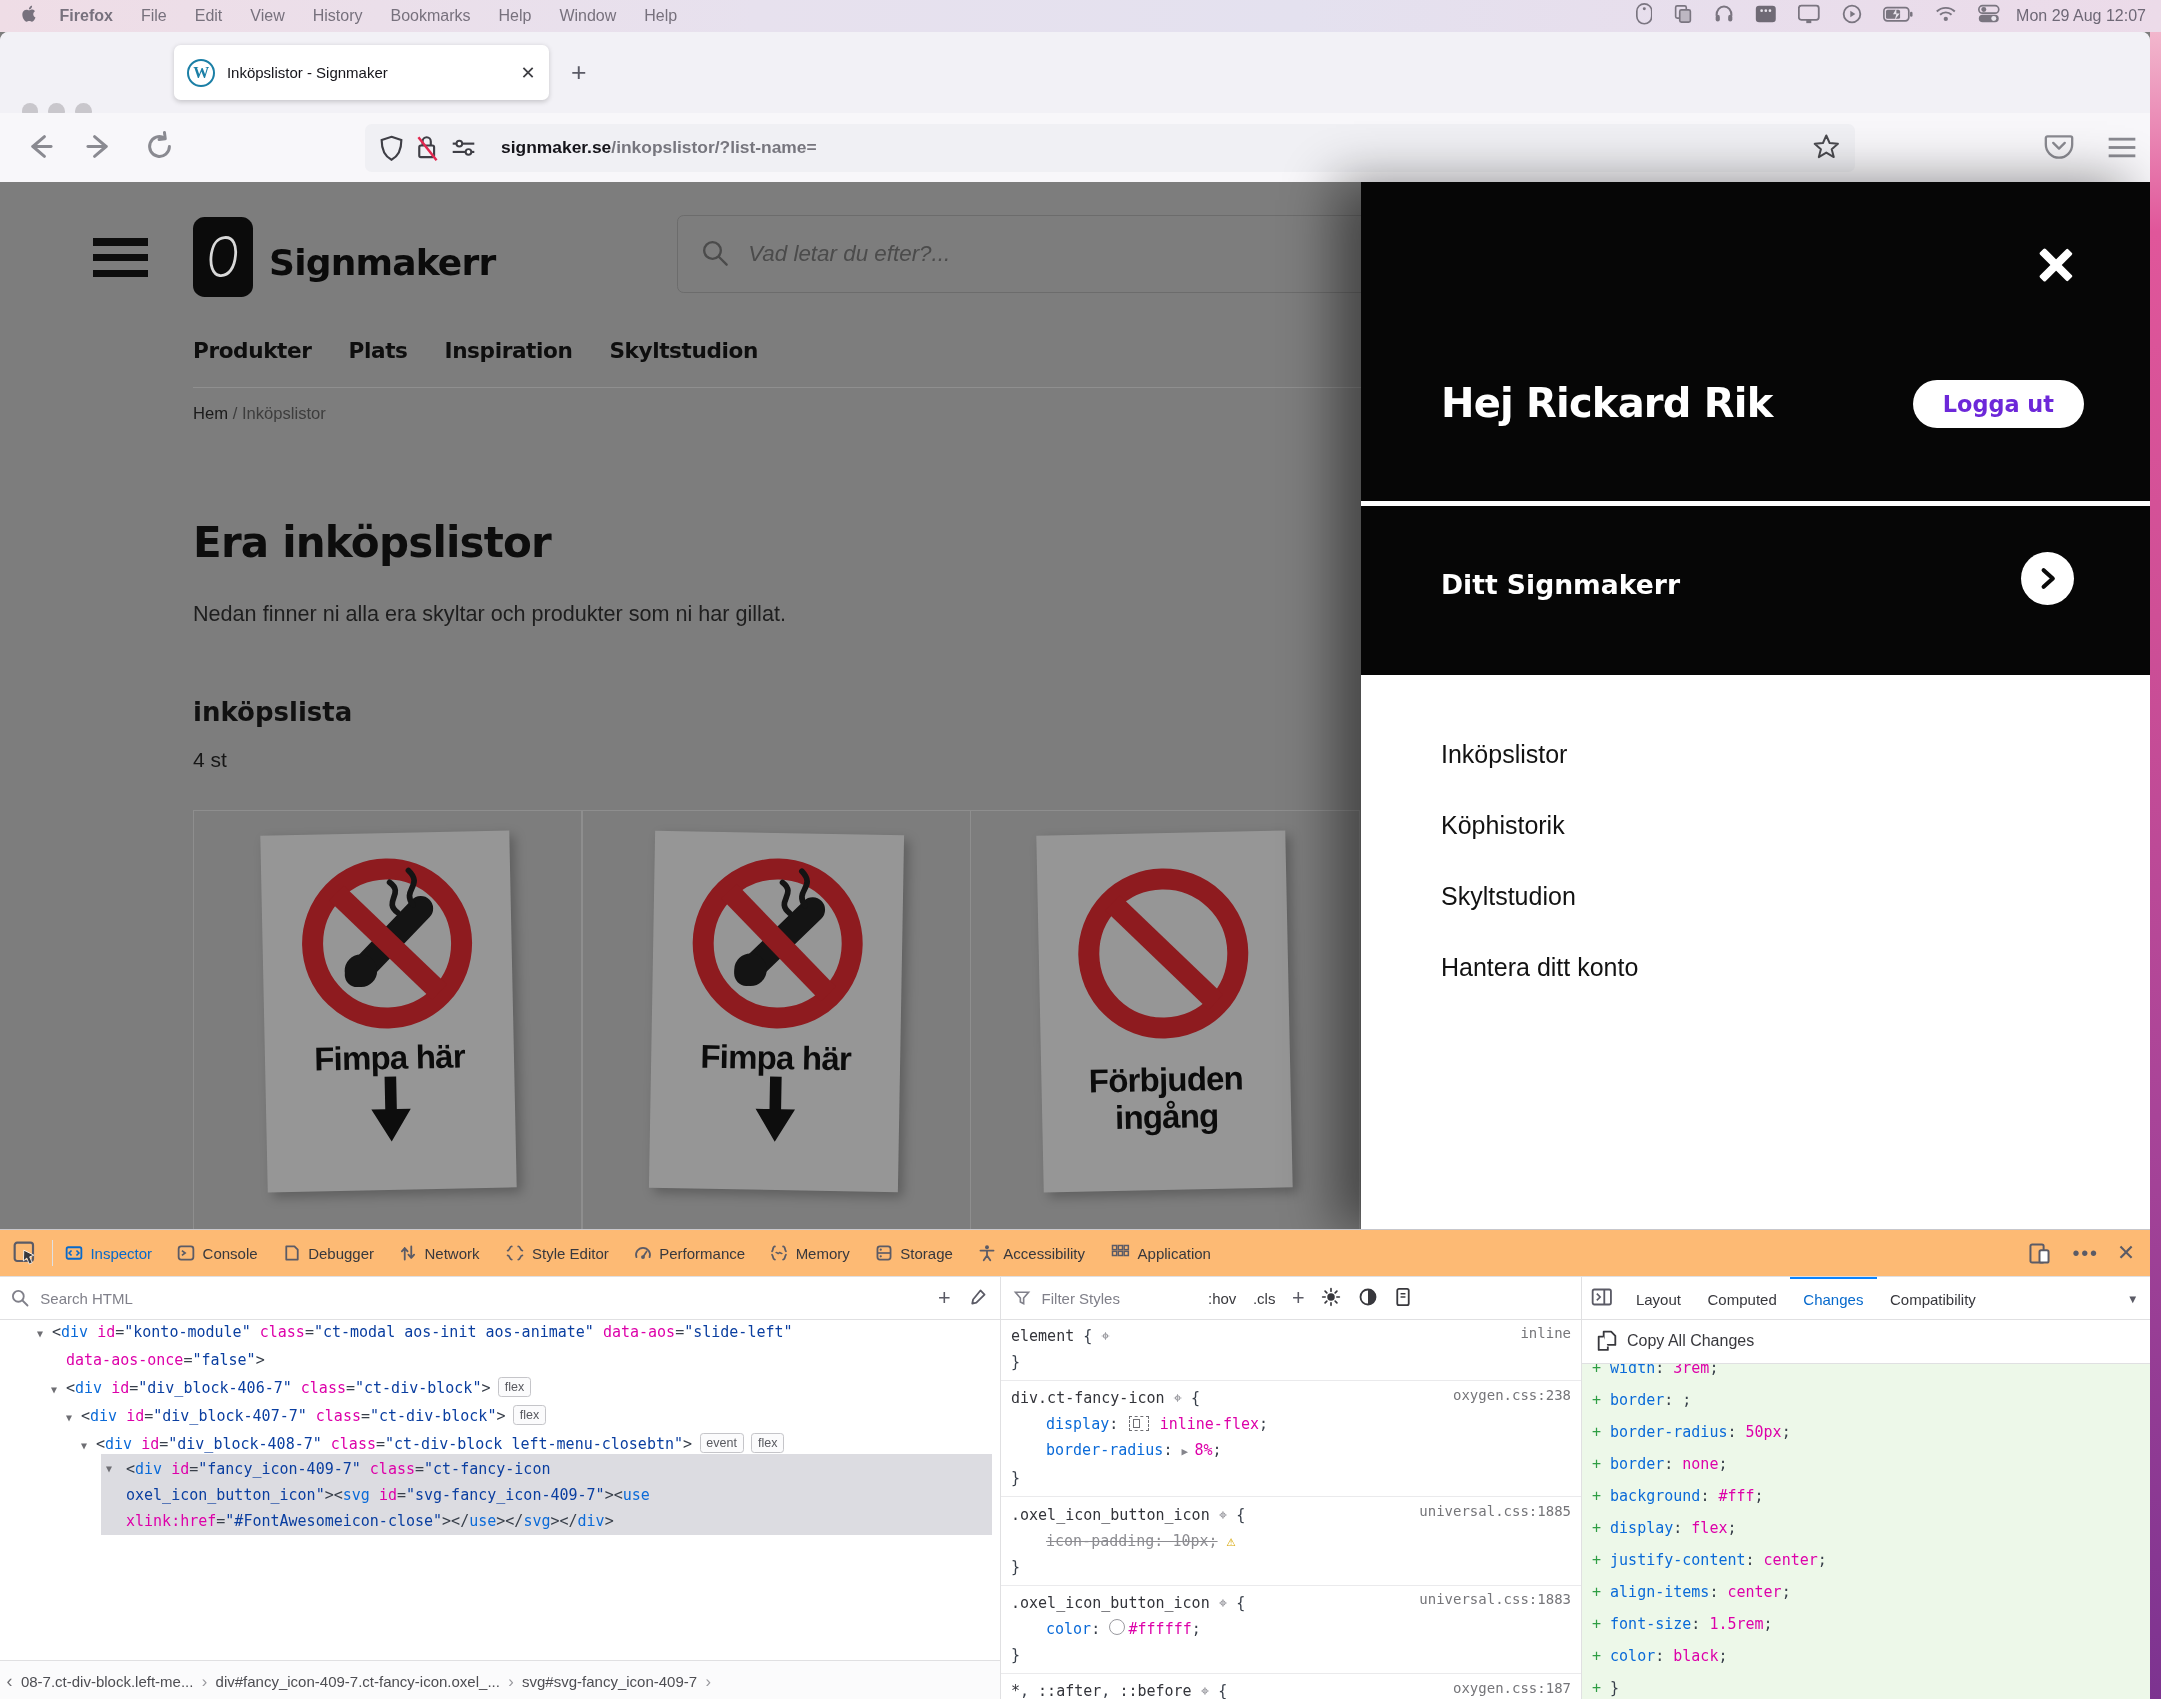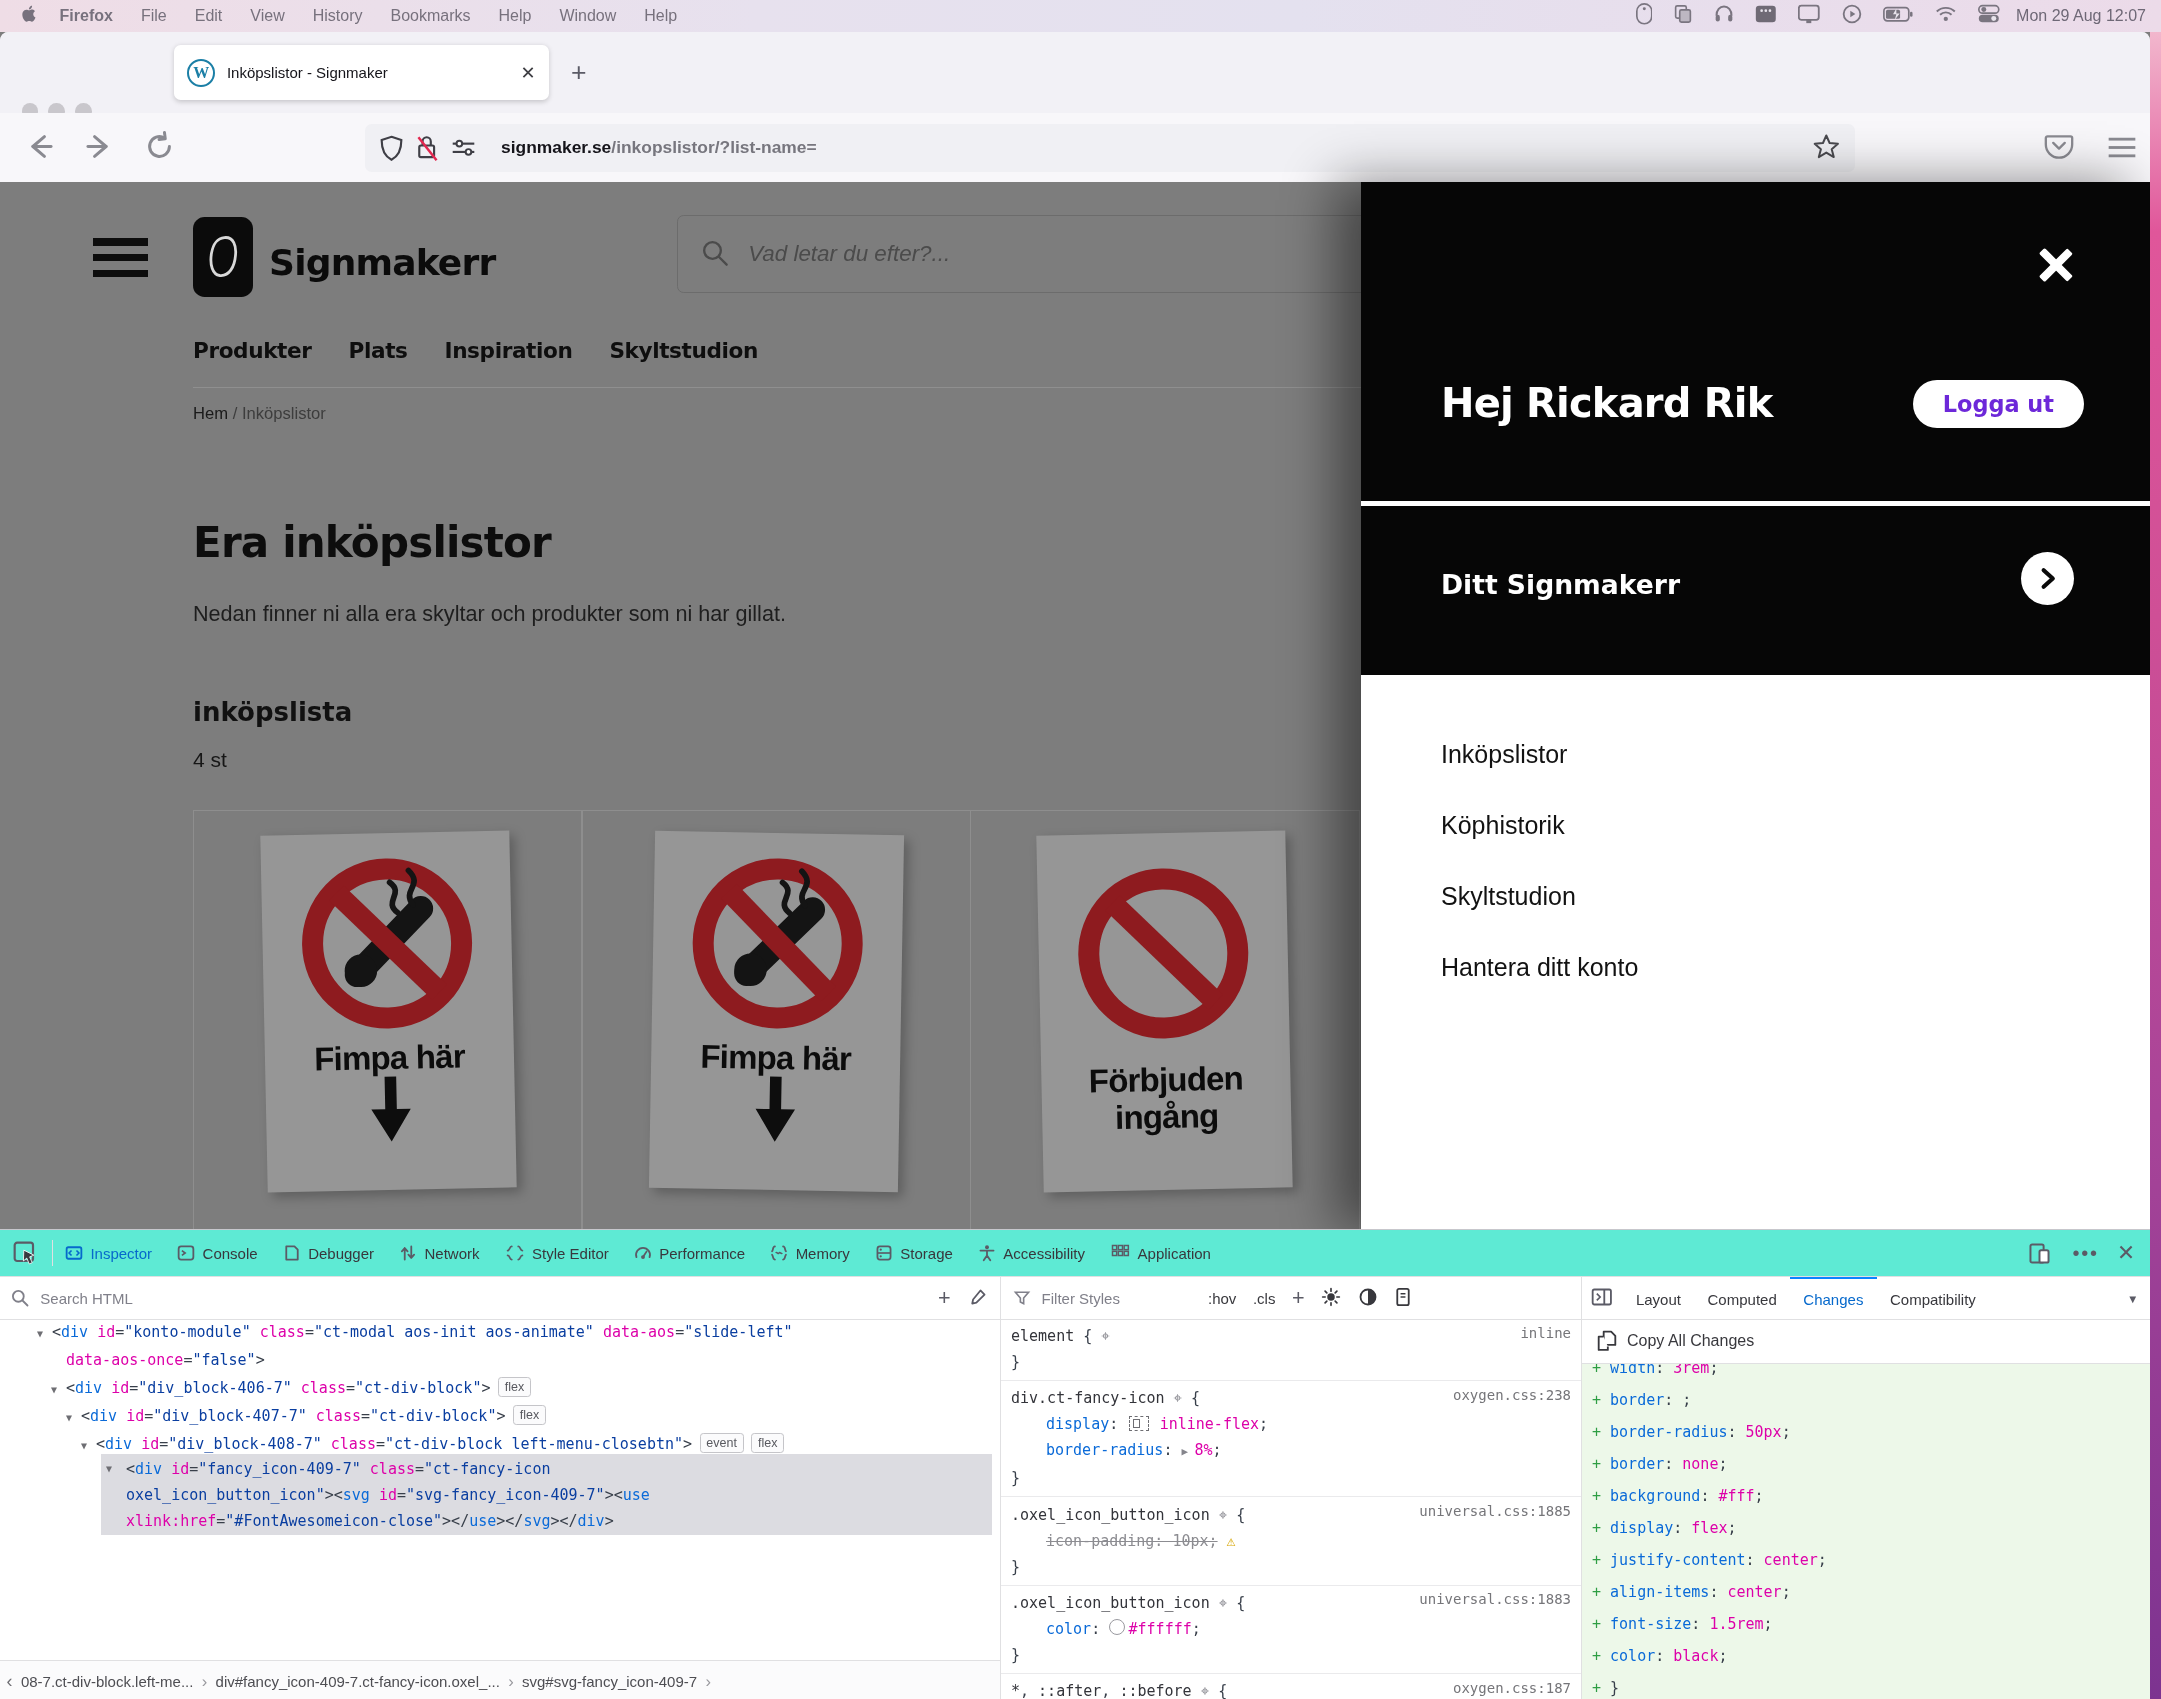--- a/index.html
+++ b/index.html
@@ -68,21 +68,21 @@
   #pclose span:last-child{transform:rotate(-45deg);}
   #greet{position:absolute;left:80px;top:198px;font:700 40px "DejaVu Sans",sans-serif;letter-spacing:-0.8px;color:#fff;}
   #logout{position:absolute;right:66px;top:198px;height:48px;background:#fff;border-radius:33px;display:flex;align-items:center;padding:0 30px;font:700 22.4px "DejaVu Sans",sans-serif;color:#6d28d9;}
   #ditt{position:absolute;left:80px;top:63px;font:700 26.6px "DejaVu Sans",sans-serif;color:#fff;}
   #dittbtn{position:absolute;right:76px;top:46px;width:53px;height:53px;border-radius:50%;background:#fff;display:flex;align-items:center;justify-content:center;}
   #pmenu{position:absolute;left:80px;top:558px;}
   #pmenu .pmi{font-size:25px;color:#121212;margin-bottom:42px;}
 
   
   #devtools{position:absolute;left:0;top:1197px;width:2150px;height:471px;background:#fff;border-top:0.8px solid #c7c7cc;font-family:"Liberation Sans",sans-serif;}
-  #dtrow1{position:absolute;left:0;top:0;width:100%;height:46px;background:#5eead4;border-bottom:0.8px solid #e0e0e2;display:flex;align-items:center;}
+  #dtrow1{position:absolute;left:0;top:0;width:100%;height:46px;background:#fdba74;border-bottom:0.8px solid #e0e0e2;display:flex;align-items:center;}
   .dttab{display:flex;align-items:center;gap:7.5px;padding:0 12.5px;height:100%;font-size:15px;color:#38383d;}
   .dttab.active{color:#0669cc;}
   .dttab svg{flex:none;}
   #pickbtn{padding:0 13.3px;height:100%;display:flex;align-items:center;}
   .vsep{width:0.8px;height:26.6px;background:#e0e0e2;}
   #dtrow1 .spacer{flex:1;}
   .dtic{padding:0 11.6px;color:#5b5b66;display:flex;align-items:center;height:100%;}
   #dtrow1 .dots{font-size:20px;letter-spacing:1.7px;color:#5b5b66;padding:0 10px;}
   #dtrow1 .close{font-size:21.6px;color:#5b5b66;padding:0 15px 0 8.3px;}
 

